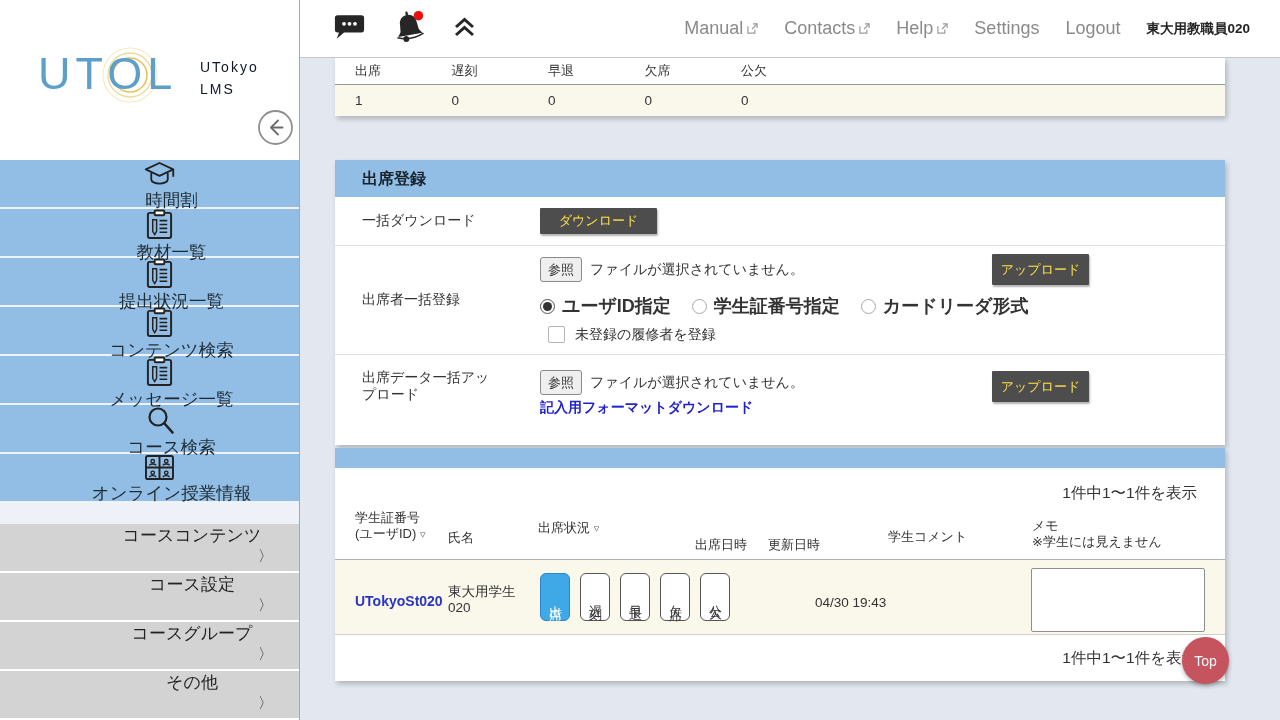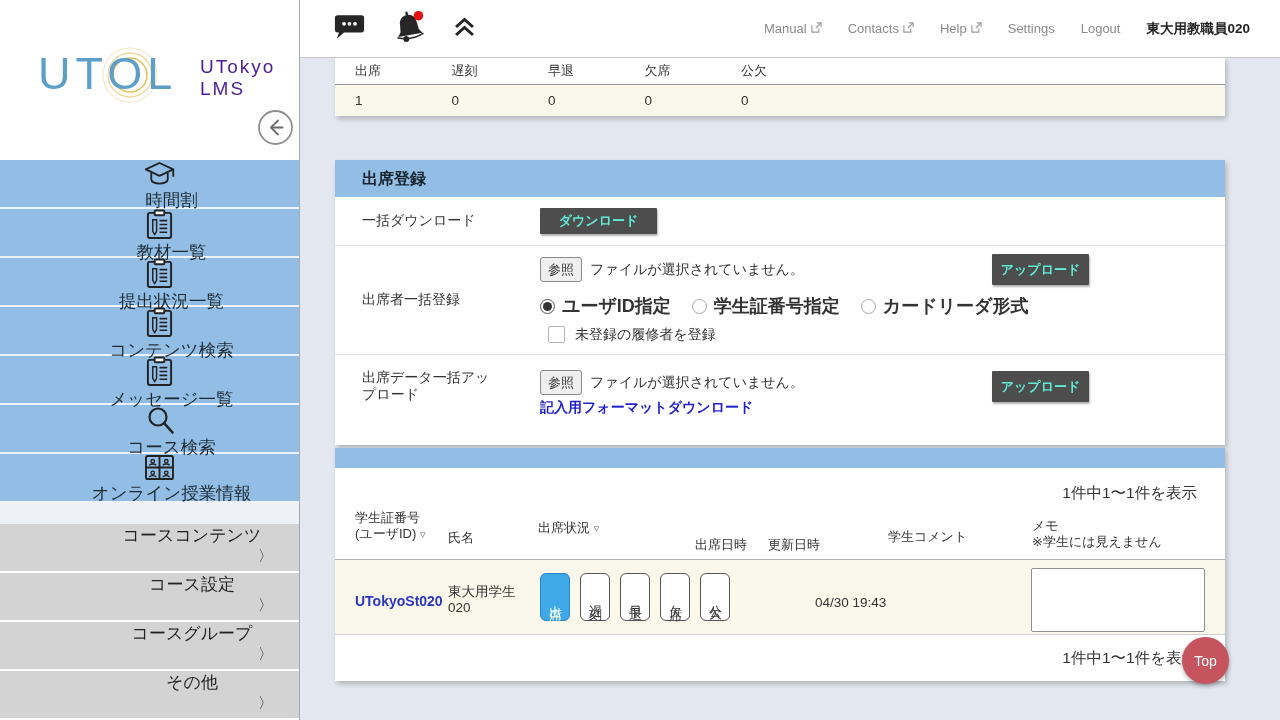--- a/index.html
+++ b/index.html
@@ -5,37 +5,37 @@
 * { margin:0; padding:0; box-sizing:border-box; }
 html,body { width:1280px; height:720px; }
 body { position:relative; overflow:hidden; background:#e3e8f0; font-family:"Liberation Sans","DejaVu Sans",sans-serif; color:#333; }
 button { font-family:inherit; }
 
 
 .sidebar { position:absolute; left:0; top:0; width:300px; height:720px; background:#fff; border-right:1px solid #a3a9b3; z-index:20; overflow:hidden; }
 .logo-area { position:relative; height:160px; background:#fff; }
 .logo-rings { position:absolute; left:99px; top:44px; }
 .logo-main { position:absolute; left:38px; top:48px; font-size:45px; font-weight:300; letter-spacing:5px; color:#5d9fc9; }
-.logo-sub { position:absolute; left:200px; top:56px; font-size:19px; letter-spacing:2px; color:#4c1d95; line-height:22px; font-weight:300; }
+.logo-sub { position:absolute; left:200px; top:56px; font-size:14px; letter-spacing:2px; color:#0f172a; line-height:22px; font-weight:300; }
 .collapse-btn { position:absolute; left:256px; top:109px; width:38px; height:38px; cursor:pointer; background:none; border:none; }
 .nav { position:absolute; left:0; top:160px; width:100%; }
 .nav-item { height:49px; background:#92bee6; display:flex; align-items:center; padding-left:20px; border-bottom:2px solid #eef2f9; cursor:pointer;flex-direction:column; }
 .nav-item .ic { width:36px; display:flex; justify-content:center; }
 .nav-item .lbl { margin-left:24px; font-size:17.5px; color:#1e2b33; }
 .nav-gap { height:21px; background:#eef2f8; }
 .nav-item.gray { background:#d3d3d3; padding-left:85px; border-bottom:2px solid #fff; }
 .nav-item.gray .lbl { margin-left:0; font-size:17px; color:#222; }
 .nav-item.gray .chev { margin-left:auto; margin-right:26px; font-size:15px; color:#333; }
 
 
 .top-header { position:absolute; left:300px; top:0; width:980px; height:58px; background:#fff; border-bottom:1px solid #c6c6c6; display:flex; align-items:center; z-index:10; }
 .hdr-icons { display:flex; align-items:center; gap:26px; padding-left:34px; }
 .icon-btn { background:none; border:none; cursor:pointer; display:flex; align-items:center; position:relative; }
 .hdr-right { margin-left:auto; display:flex; align-items:center; gap:26px; padding-right:30px; }
-.hdr-link { font-size:13px; color:#8a8a8a; text-decoration:none; display:flex; align-items:center; gap:4px; cursor:pointer; }
+.hdr-link { font-size:18px; color:#8a8a8a; text-decoration:none; display:flex; align-items:center; gap:4px; cursor:pointer; }
 .hdr-user { font-size:13.5px; font-weight:bold; color:#222; }
 
 
 .main { position:absolute; left:300px; top:58px; width:980px; height:662px; }
 .card { position:absolute; left:35px; width:890px; background:#fff; box-shadow:2px 3px 5px rgba(0,0,0,0.22); }
 
 
 .card.summary { top:0; }
 .sum-head { display:flex; height:27px; align-items:center; border-bottom:1px solid #989898; background:#fff; }
 .sum-cell { width:96.5px; padding-left:20px; font-size:13px; color:#333; }
@@ -43,21 +43,21 @@
 .sum-row .sum-cell { font-size:13.5px; }
 
 
 .card.register { top:102px; }
 .sec-header { height:37px; background:#92bee6; line-height:37px; padding-left:27px; font-size:16px; font-weight:bold; color:#17242e; }
 .reg-row { display:flex; border-bottom:1px solid #e2e2e2; position:relative; }
 .reg-label { width:205px; padding:0 10px 0 27px; font-size:14px; color:#333; display:flex; align-items:center; }
 .reg-label.top { align-items:flex-start; padding-top:14px; line-height:17px; }
 .reg-label .wrap { width:132px; }
 .row-dl { height:49px; align-items:center; }
-.btn-dark { background:#4d4d4d; color:#5eead4; border:none; border-radius:1px; font-size:13px; cursor:pointer; box-shadow:1px 2px 2px rgba(0,0,0,0.3);font-weight:bold; }
+.btn-dark { background:#4d4d4d; color:#fde047; border:none; border-radius:1px; font-size:13px; cursor:pointer; box-shadow:1px 2px 2px rgba(0,0,0,0.3); }
 .btn-download { width:117px; height:26px; }
 .btn-upload { width:97px; height:31px; position:absolute; left:452px; top:0; }
 .reg-controls { position:relative; flex:1; padding:8px 0 10px 0; }
 .file-line { position:relative; display:flex; align-items:center; height:31px; }
 .btn-browse { height:25px; padding:0 7px; background:#efefef; border:1px solid #8a8a8a; border-radius:3px; font-size:13px; color:#333; cursor:pointer; }
 .file-status { margin-left:8px; font-size:14px; color:#333; }
 .radio-line { display:flex; align-items:center; margin-top:9px; gap:7px; }
 .radio { width:15px; height:15px; border:1.5px solid #a9a9a9; border-radius:50%; position:relative; background:#fff; cursor:pointer; flex:none; }
 .radio.checked { border-color:#555; }
 .radio.checked::after { content:""; position:absolute; inset:2px; border-radius:50%; background:#333; }

